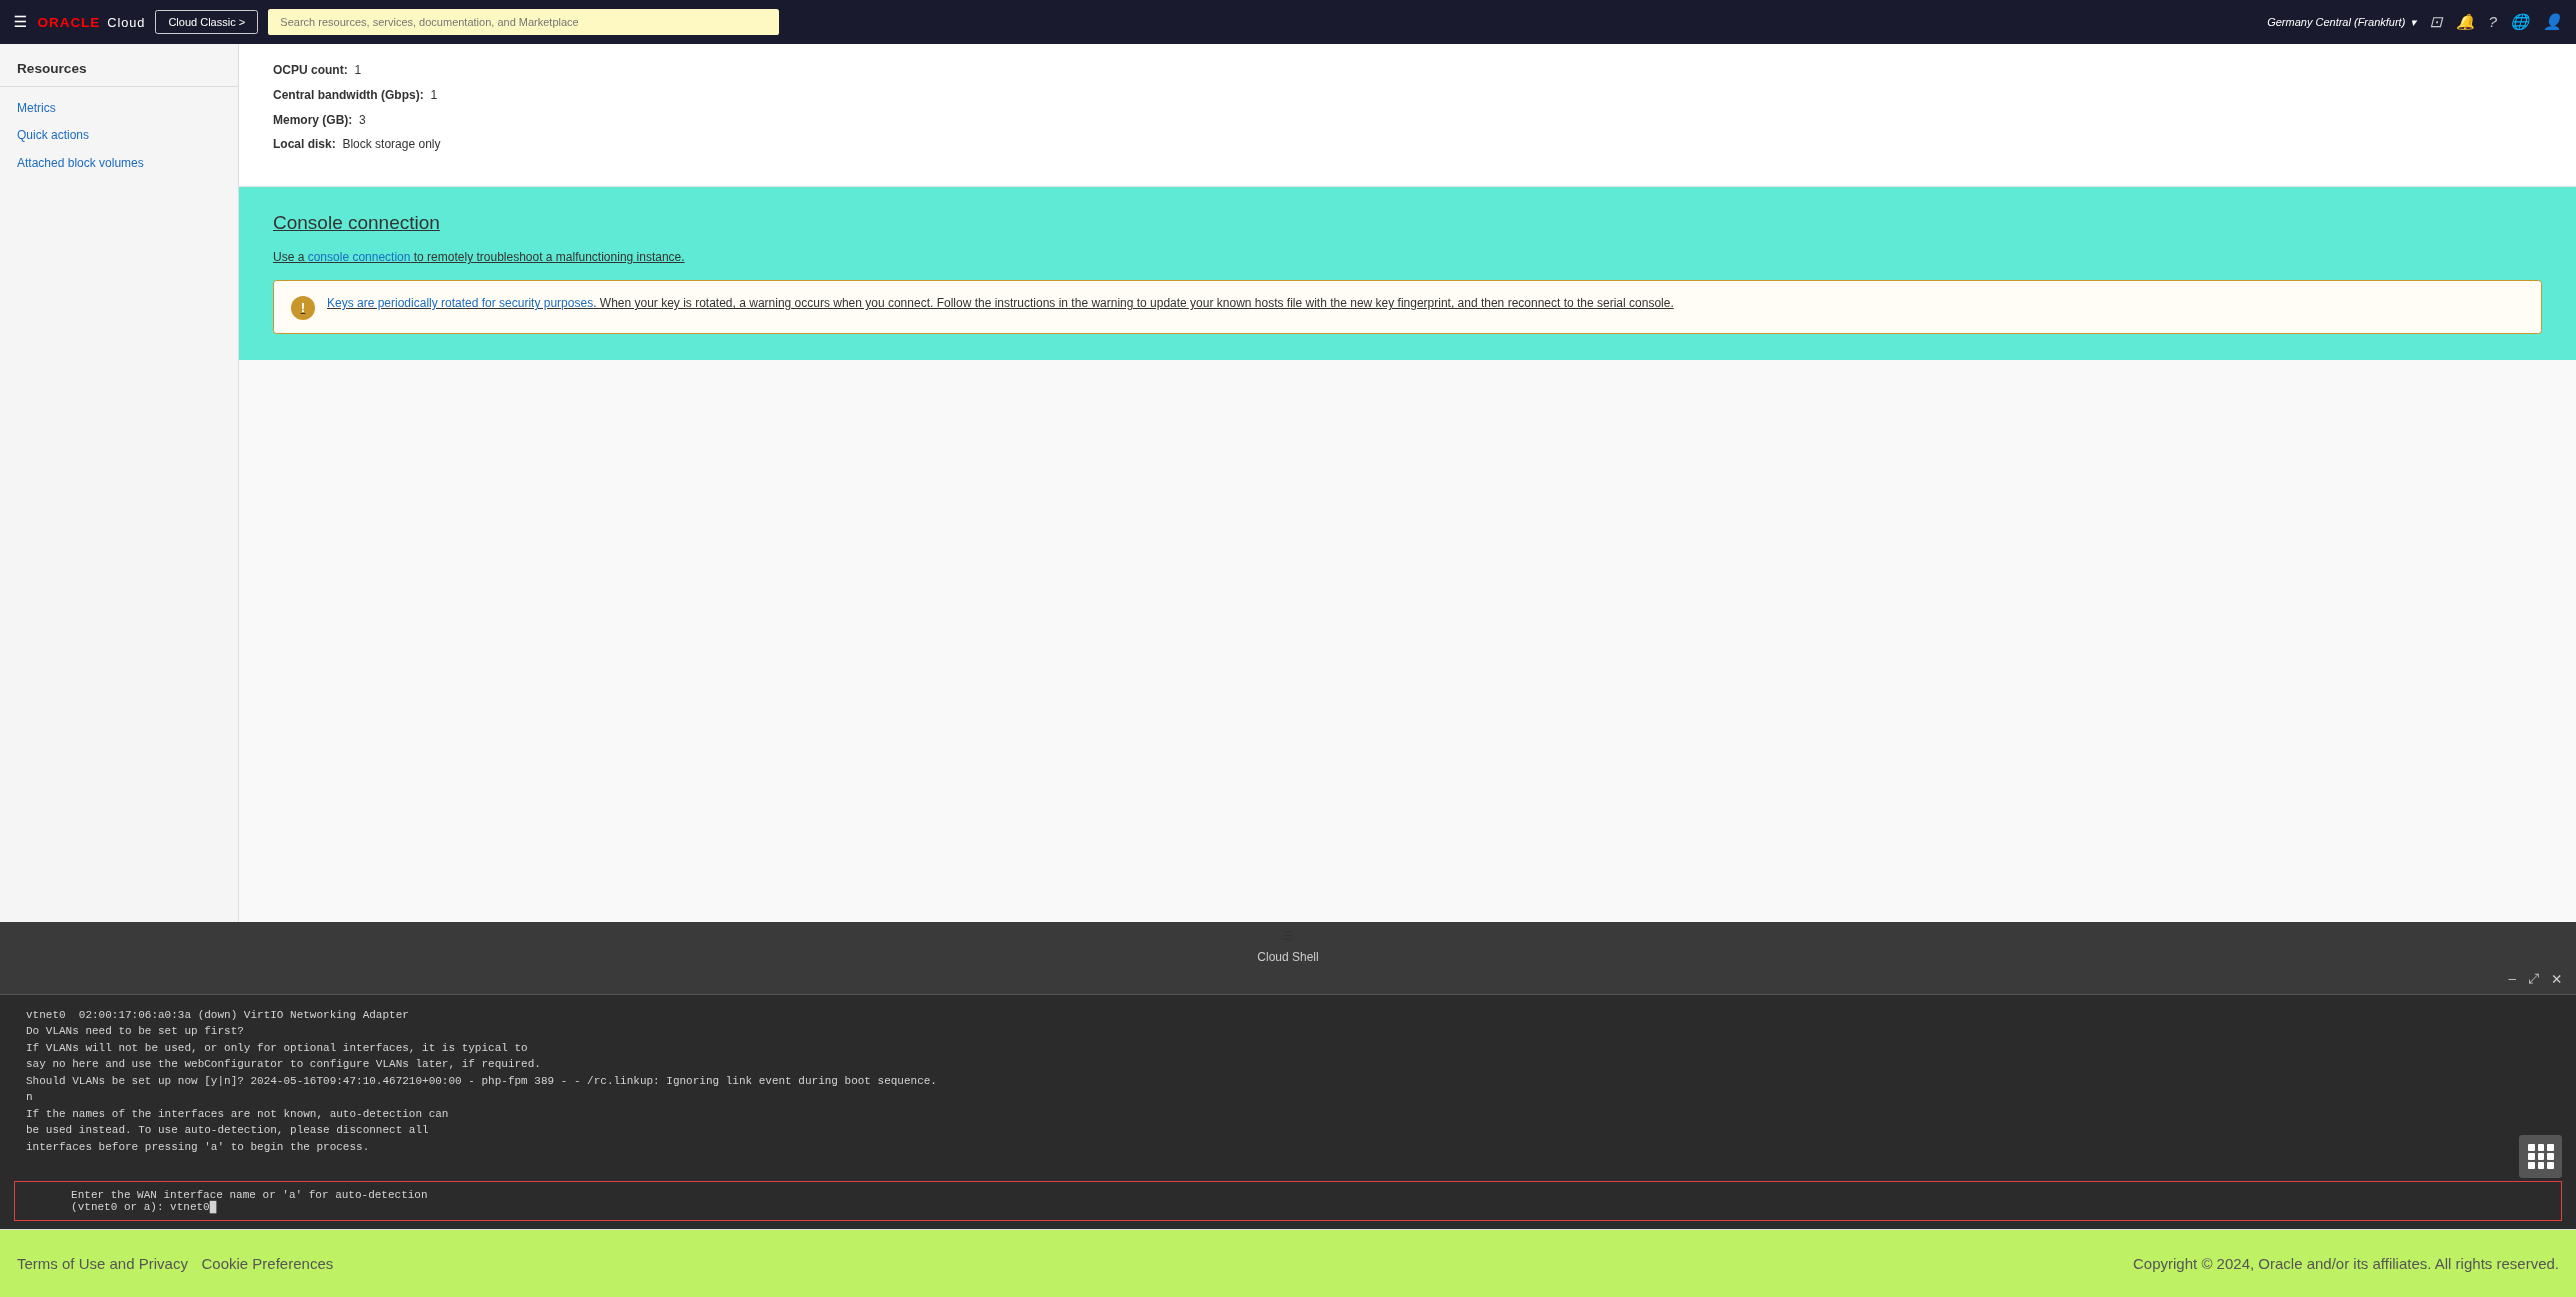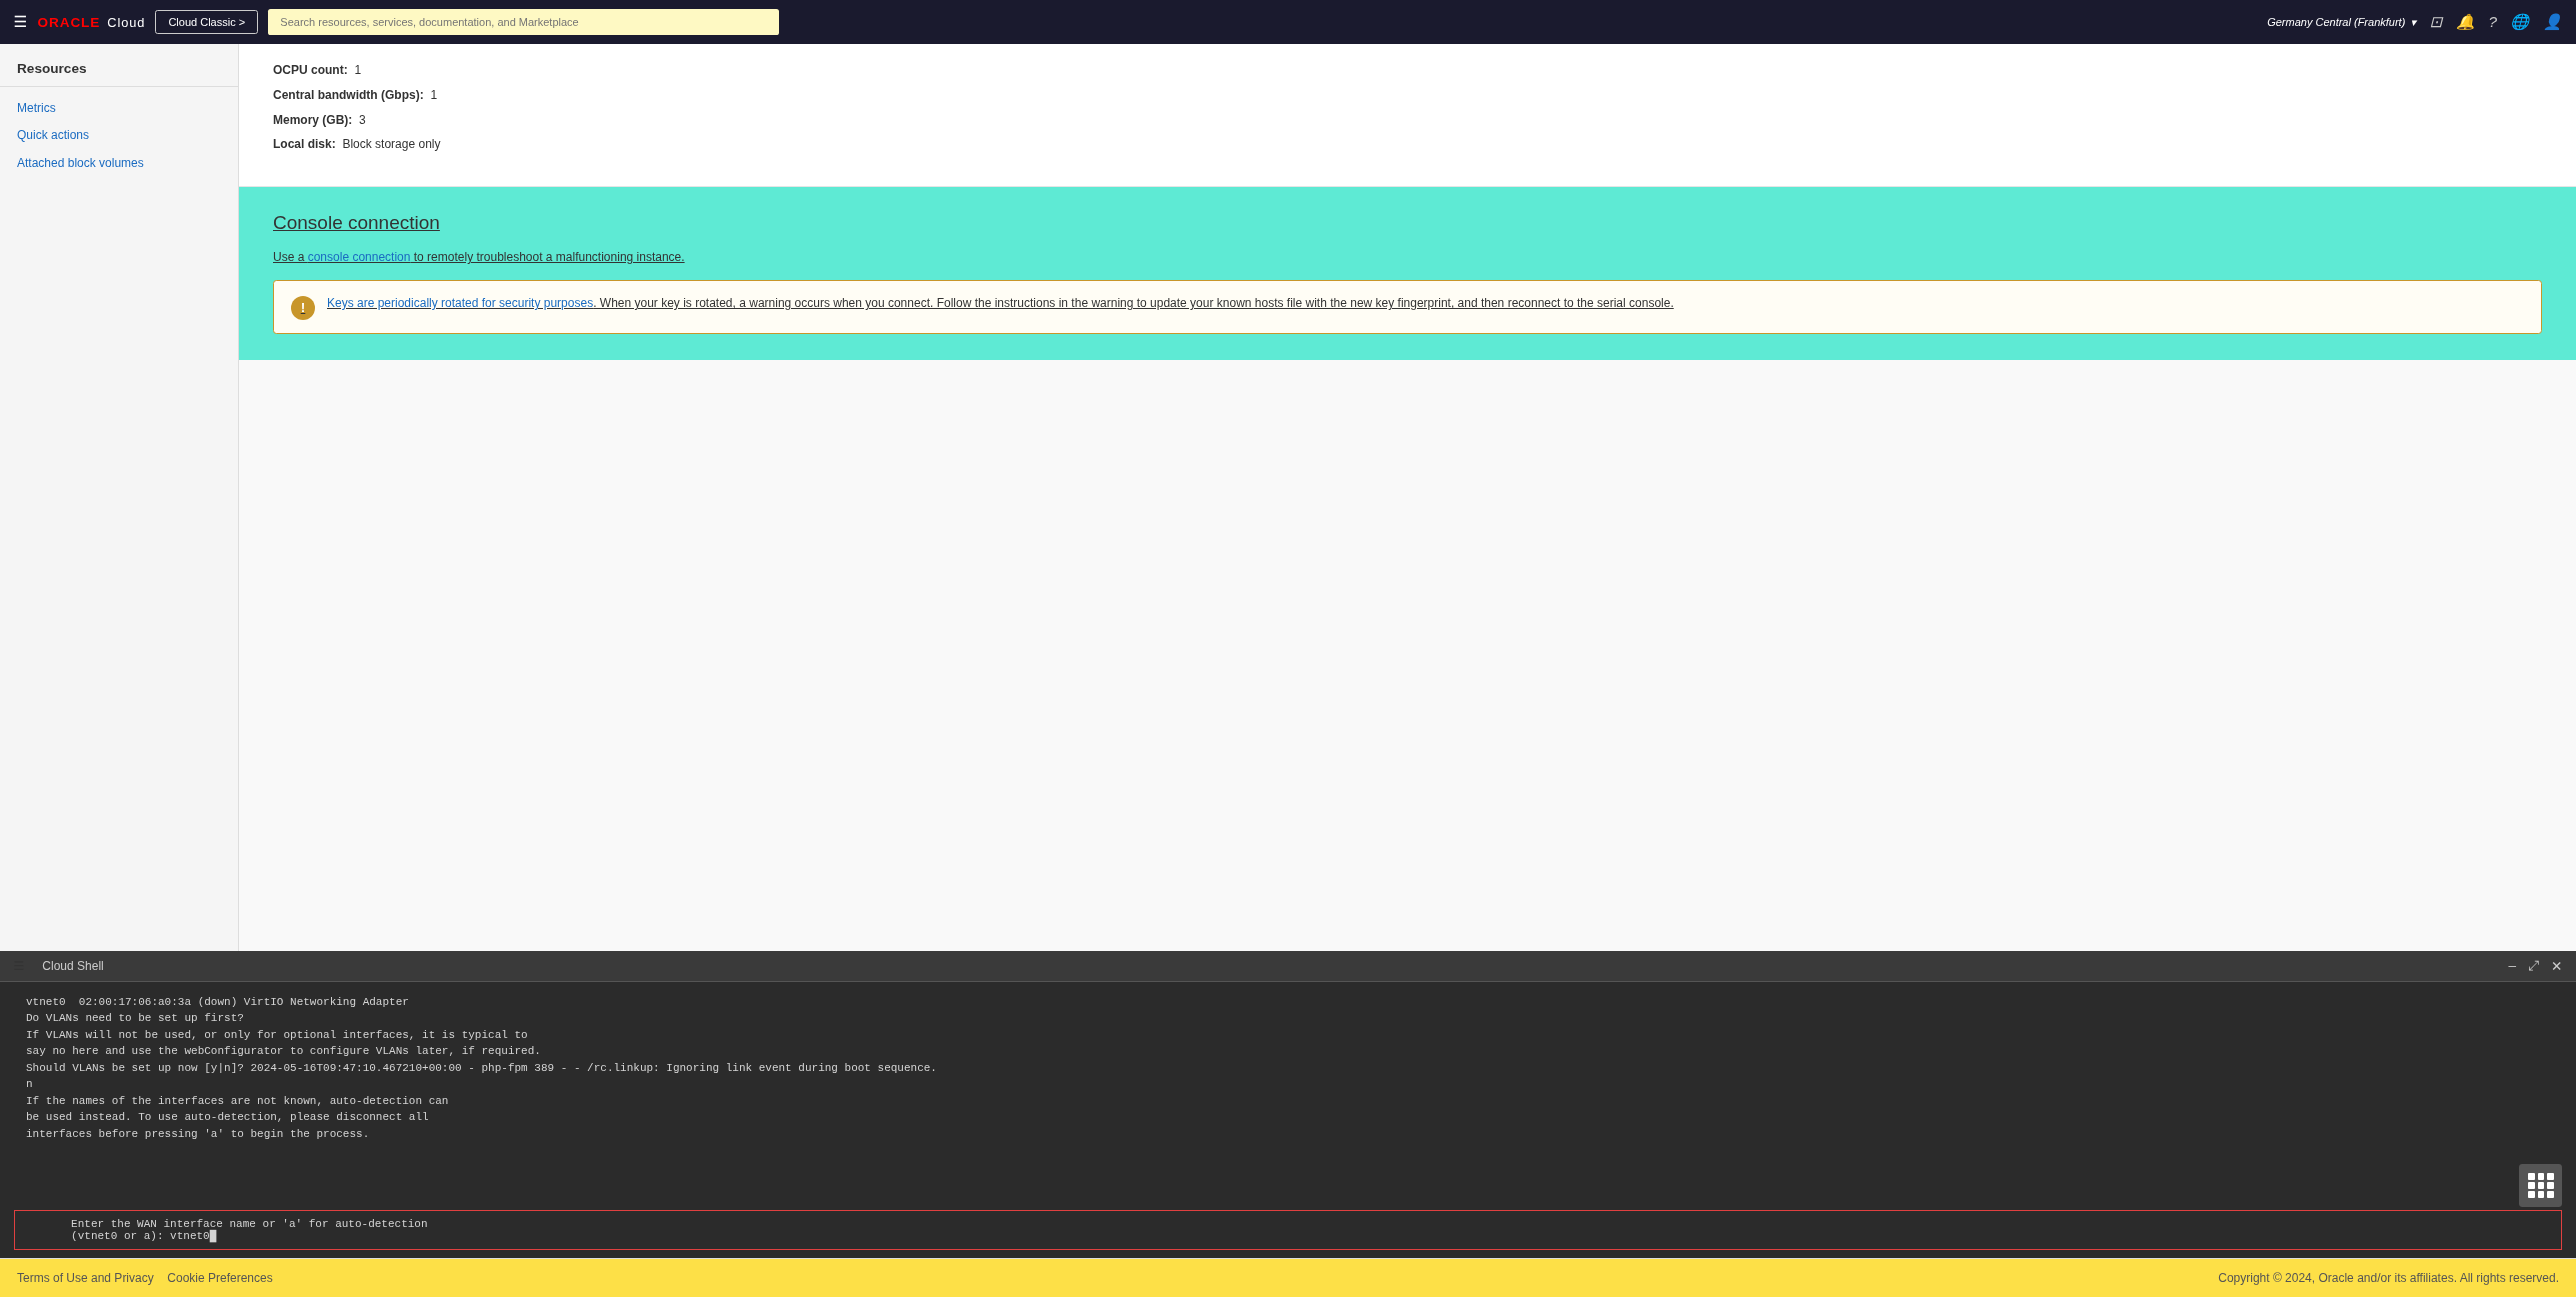--- a/index.html
+++ b/index.html
@@ -161,23 +161,24 @@
       flex-direction: column;
       height: 307px;
       flex-shrink: 0;
       position: relative;
     }
     .cloud-shell-header {
       background: #3a3a3a;
       display: flex;
       align-items: center;
       padding: 6.8px 13.6px;
-      gap: 18px;
+      gap: 7px;
       border-bottom: 0.9px solid #555;
       flex-shrink: 0;
+      flex-direction: column;
     }
     .shell-title { color: #ccc; font-size: 12px; }
     .shell-controls { margin-left: auto; display: flex; gap: 12px; align-items: center; }
     .shell-ctrl-btn { color: #ccc; font-size: 13.6px; cursor: pointer; background: none; border: none; }
 
     .terminal-content {
       flex: 1;
       padding: 12px 26px;
       overflow-y: auto;
       font-family: 'Courier New', Courier, monospace;
@@ -214,27 +215,27 @@
     }
     .help-icon-grid {
       display: grid;
       grid-template-columns: repeat(3, 6.8px);
       gap: 2.6px;
     }
     .help-dot { width: 6.8px; height: 6.8px; background: white; border-radius: 0.9px; }
 
     
     .footer {
-      background: #fde047;
+      background: #bef264;
       border-top: 0.9px solid #ddd;
-      padding: 12px 17px;
+      padding: 25px 17px;
       display: flex;
       align-items: center;
       justify-content: space-between;
-      font-size: 12px;
+      font-size: 15px;
       color: #555;
       flex-shrink: 0;
     }
     .footer-links { display: flex; gap: 13.6px; }
     .footer-link { color: #555; cursor: pointer; }
   </style>
 </head>
 <body>
 
 <nav class="top-nav">

